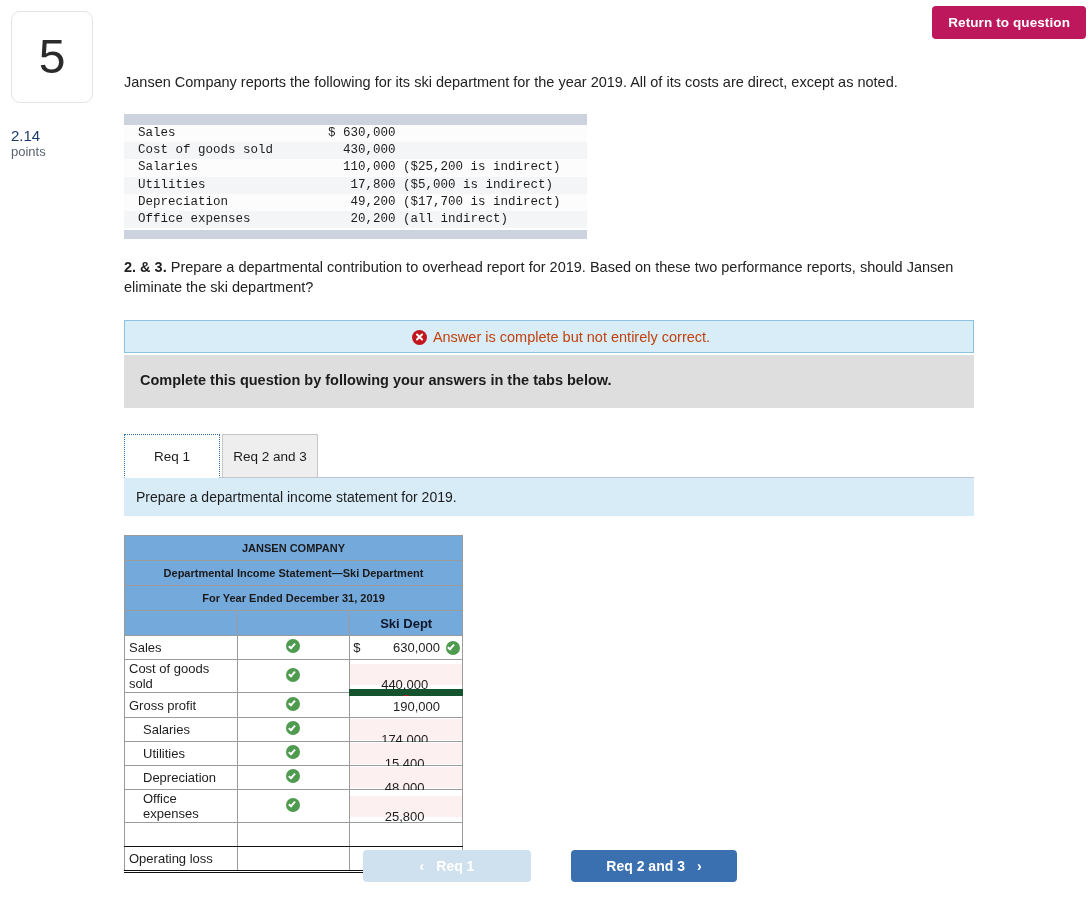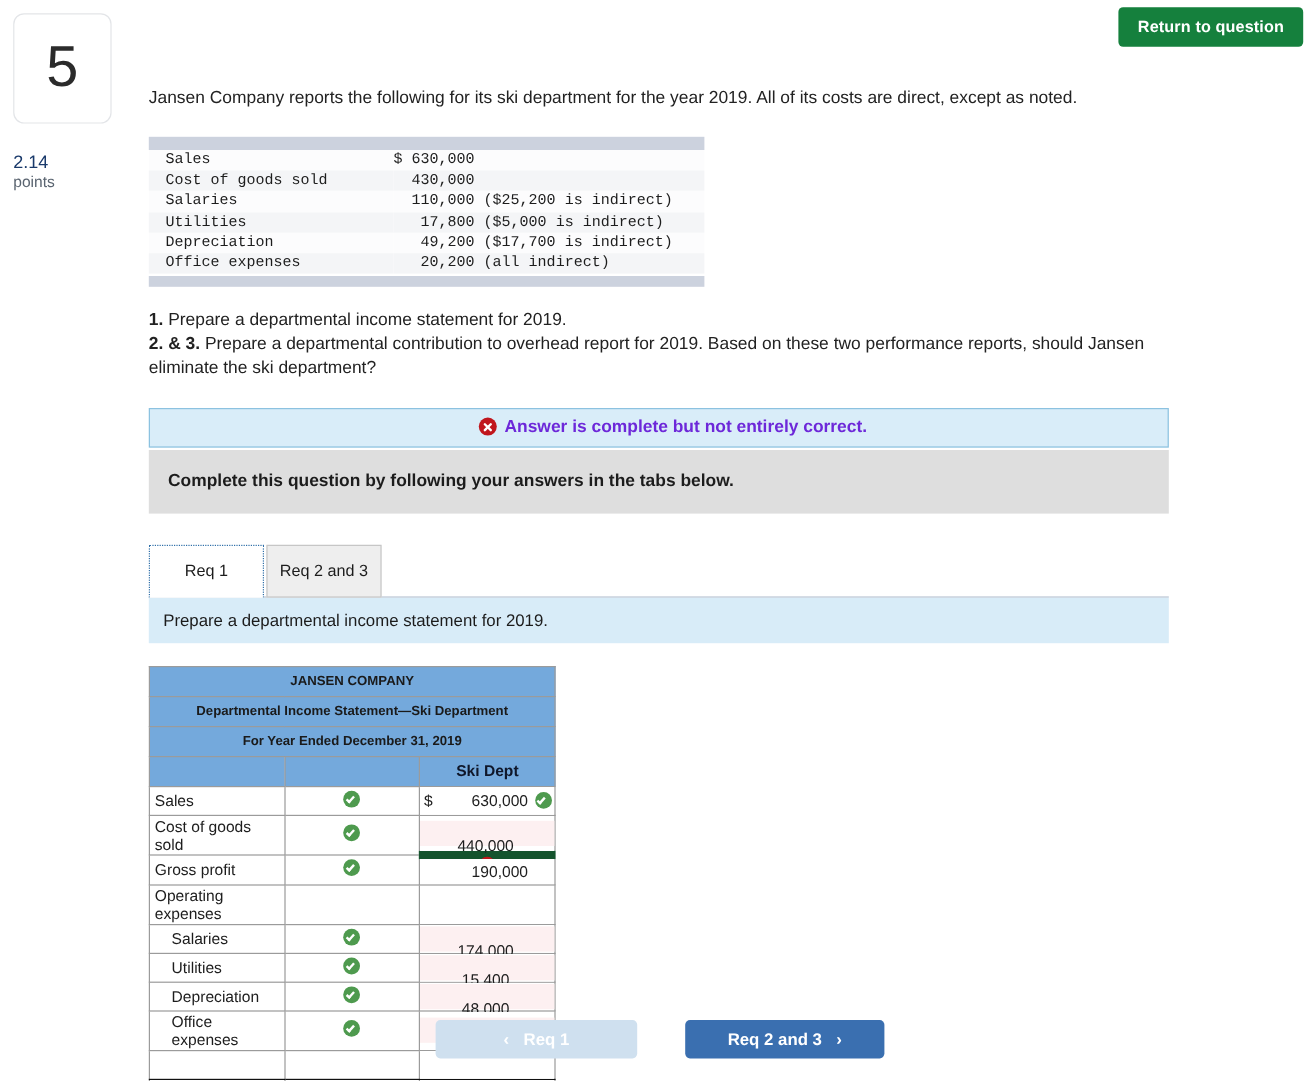--- a/index.html
+++ b/index.html
@@ -15,21 +15,21 @@
     font-size: 14px;
     color: #222222;
     overflow: hidden;
   }
 
   
   .return-btn {
     position: absolute;
     top: 6px;
     right: 6px;
-    background: #15803d;
+    background: #be185d;
     color: #ffffff;
     font-weight: bold;
     font-size: 13.5px;
     padding: 9px 16px;
     border-radius: 4px;
     letter-spacing: 0.1px;
     cursor: pointer;
     white-space: nowrap;
     text-align: center;
   }
@@ -131,23 +131,23 @@
     width: 850px;
     background: #d9edf9;
     border: 1px solid #8cc2e0;
     height: 33px;
     display: flex;
     align-items: center;
     justify-content: center;
     box-sizing: border-box;
   }
   .status-text {
-    font-weight: bold;
+    font-weight: normal;
     font-size: 14.5px;
-    color: #6d28d9;
+    color: #c2410c;
     margin-left: 24px;
   }
   .badge {
     display: inline-block;
     width: 15px;
     height: 15px;
     border-radius: 50%;
     position: relative;
     vertical-align: -3px;
     margin-right: 6px;
@@ -418,23 +418,20 @@
             <td class="fact-label">Office expenses</td>
             <td class="fact-amt">   20,200 (all indirect)</td>
           </tr>
         </tbody>
     </table>
     <div class="fact-bar bottom"></div>
   </div>
 
   <div class="reqs">
     <div>
-      <b>1.</b><span> Prepare a departmental income statement for 2019.</span>
-    </div>
-    <div>
       <b>2. &amp; 3.</b><span> Prepare a departmental contribution to overhead report for 2019. Based on these two performance reports, should Jansen eliminate the ski department?</span>
     </div>
   </div>
 
   <div class="status-bar">
     <div class="status-text">
       <span class="badge x"></span><span>Answer is complete but not entirely correct.</span>
     </div>
   </div>
 
@@ -504,31 +501,20 @@
           <td class="c-mark"><span class="ic ok"></span></td>
           <td class="c-amt amt-cell topline">
             <div class="amt-inner">
               <span class="dollar"></span>
               <span class="num">190,000</span>
               <span class="markslot"></span>
             </div>
           </td>
         </tr>
         <tr>
-          <td class="c-label">Operating expenses</td>
-          <td class="c-mark"></td>
-          <td class="c-amt amt-cell">
-            <div class="amt-inner">
-              <span class="dollar"></span>
-              <span class="num"></span>
-              <span class="markslot"></span>
-            </div>
-          </td>
-        </tr>
-        <tr>
           <td class="c-label indent">Salaries</td>
           <td class="c-mark"><span class="ic ok"></span></td>
           <td class="c-amt amt-cell wrong">
             <div class="amt-inner">
               <span class="dollar"></span>
               <span class="num">174,000</span>
               <span class="markslot">
                 <span class="ic bad"></span>
               </span>
             </div>

